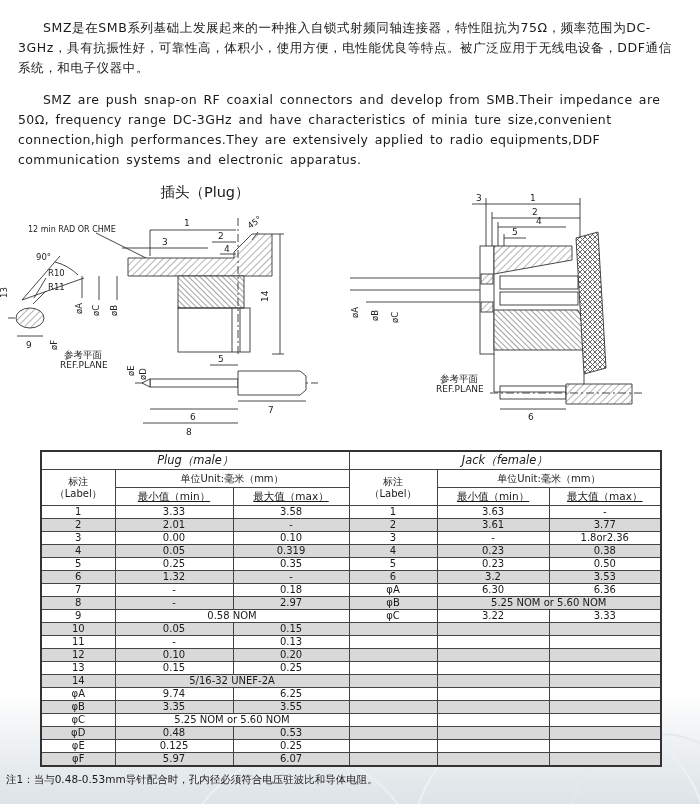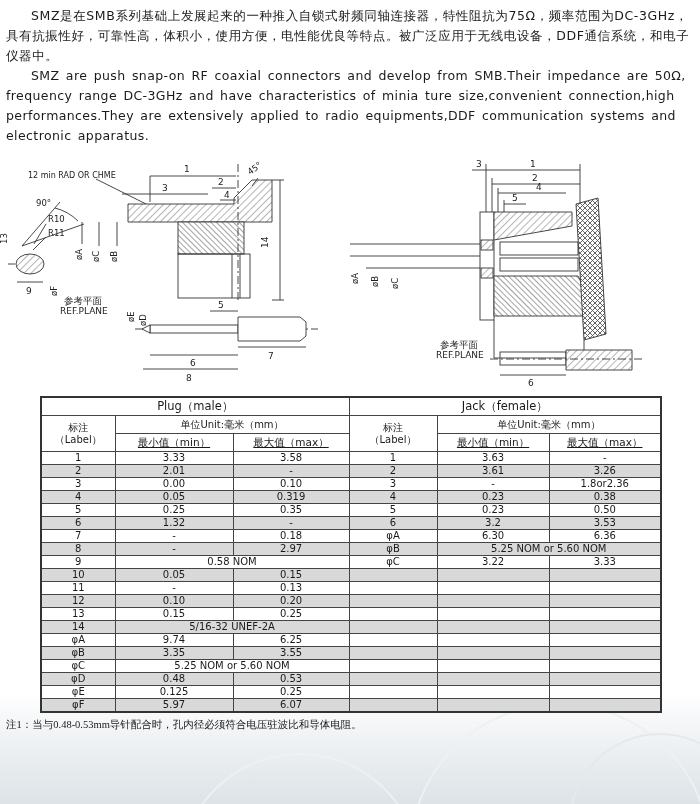--- a/index.html
+++ b/index.html
@@ -4,45 +4,45 @@
 <style>
   html,body{margin:0;padding:0;}
   body{
     width:700px;height:804px;overflow:hidden;position:relative;
     font-family:"DejaVu Sans","Liberation Sans",sans-serif;color:#1a1a1a;
     background:linear-gradient(180deg,#ffffff 0%,#ffffff 86%,#eaeef0 94%,#dde3e7 100%);
   }
   .bg-swirls{position:absolute;left:0;bottom:0;z-index:0;pointer-events:none;}
   .page{position:relative;z-index:1;}
   .intro{padding:6px 6px 0 6px;font-size:12.5px;}
-  .intro p{margin:0;line-height:20px;}
+  .intro p{margin:12px;line-height:20px;}
   .intro .cn{text-indent:2em;letter-spacing:0.6px;}
   .intro .en{text-indent:2em;letter-spacing:0.4px;word-spacing:2px;}
   .section-title{margin:3px 0 0 4px;font-size:15px;font-weight:bold;letter-spacing:0.4px;}
   .drawings{display:flex;margin-top:2px;}
   .col-plug{width:340px;}
   .col-jack{width:360px;}
   .dtitle{font-size:14.5px;text-align:center;height:20px;line-height:20px;}
   .col-plug .dtitle{padding-left:70px;}
   svg text{font-family:"DejaVu Sans","Liberation Sans",sans-serif;fill:#222;stroke:none;}
   table.dim{
     margin:4px 0 0 40px;width:620px;border-collapse:collapse;table-layout:fixed;
     border:2px solid #333;background:#fff;
   }
   table.dim th,table.dim td{
     border:1px solid #444;text-align:center;vertical-align:middle;
     font-weight:normal;padding:0;overflow:hidden;white-space:nowrap;
   }
-  table.dim thead tr:nth-child(1) th{font-size:11.5px;height:17px;}
+  table.dim thead tr:nth-child(1) th{font-size:11.5px;height:17px;font-style:italic;}
   table.dim thead tr:nth-child(2) th{font-size:10px;height:17px;}
   table.dim thead tr:nth-child(3) th{font-size:10.5px;height:17px;text-decoration:underline;}
   table.dim thead th.lbl{font-size:10.5px;line-height:1.15;}
   table.dim tbody td{font-size:10px;height:12px;line-height:12px;}
   table.dim tbody tr:nth-child(even){background:#d9d9d9;}
-  .notes{margin:5px 0 0 6px;font-size:10.5px;line-height:14px;font-family:Liberation Serif, serif;}
+  .notes{margin:5px 0 0 6px;font-size:10.5px;line-height:14px;}
   .notes p{margin:0;}
   .notes .en{max-width:560px;}
 </style>
 </head>
 <body>
 
 <svg class="bg-swirls" width="700" height="160" viewBox="0 0 700 160">
   <g fill="none" stroke="#eef1f3" stroke-width="2">
     <circle cx="560" cy="210" r="150"></circle>
     <circle cx="300" cy="230" r="120"></circle>
@@ -54,20 +54,21 @@
 
   <div class="intro">
     <p class="cn">SMZ是在SMB系列基础上发展起来的一种推入自锁式射频同轴连接器，特性阻抗为75Ω，频率范围为DC-3GHz，具有抗振性好，可靠性高，体积小，使用方便，电性能优良等特点。被广泛应用于无线电设备，DDF通信系统，和电子仪器中。</p>
     <p class="en">SMZ are push snap-on RF coaxial connectors and develop from SMB.Their impedance are 50Ω, frequency range DC-3GHz and have characteristics of minia ture size,convenient connection,high performances.They are extensively applied to radio equipments,DDF communication systems and electronic apparatus.</p>
   </div>
 
 
   <div class="drawings">
 
     <div class="col-plug">
+      <div class="dtitle">插头（Plug）</div>
       <svg width="340" height="240" viewBox="0 0 340 240">
         <defs>
           <pattern id="ph1" patternUnits="userSpaceOnUse" width="5" height="5" patternTransform="rotate(45)">
             <rect width="5" height="5" fill="#ffffff"></rect>
               <line x1="0" y1="0" x2="0" y2="5" stroke="#777" stroke-width="1.1"></line>
           </pattern>
           <pattern id="ph2" patternUnits="userSpaceOnUse" width="4" height="4" patternTransform="rotate(-45)">
             <rect width="4" height="4" fill="#ffffff"></rect>
               <line x1="0" y1="0" x2="0" y2="4" stroke="#555" stroke-width="1.1"></line>
           </pattern>
@@ -235,21 +236,21 @@
           <td>1</td>
           <td>3.63</td>
           <td>-</td>
         </tr>
         <tr>
           <td>2</td>
           <td>2.01</td>
           <td>-</td>
           <td>2</td>
           <td>3.61</td>
-          <td>3.26</td>
+          <td>3.77</td>
         </tr>
         <tr>
           <td>3</td>
           <td>0.00</td>
           <td>0.10</td>
           <td>3</td>
           <td>-</td>
           <td>1.8or2.36</td>
         </tr>
         <tr>

